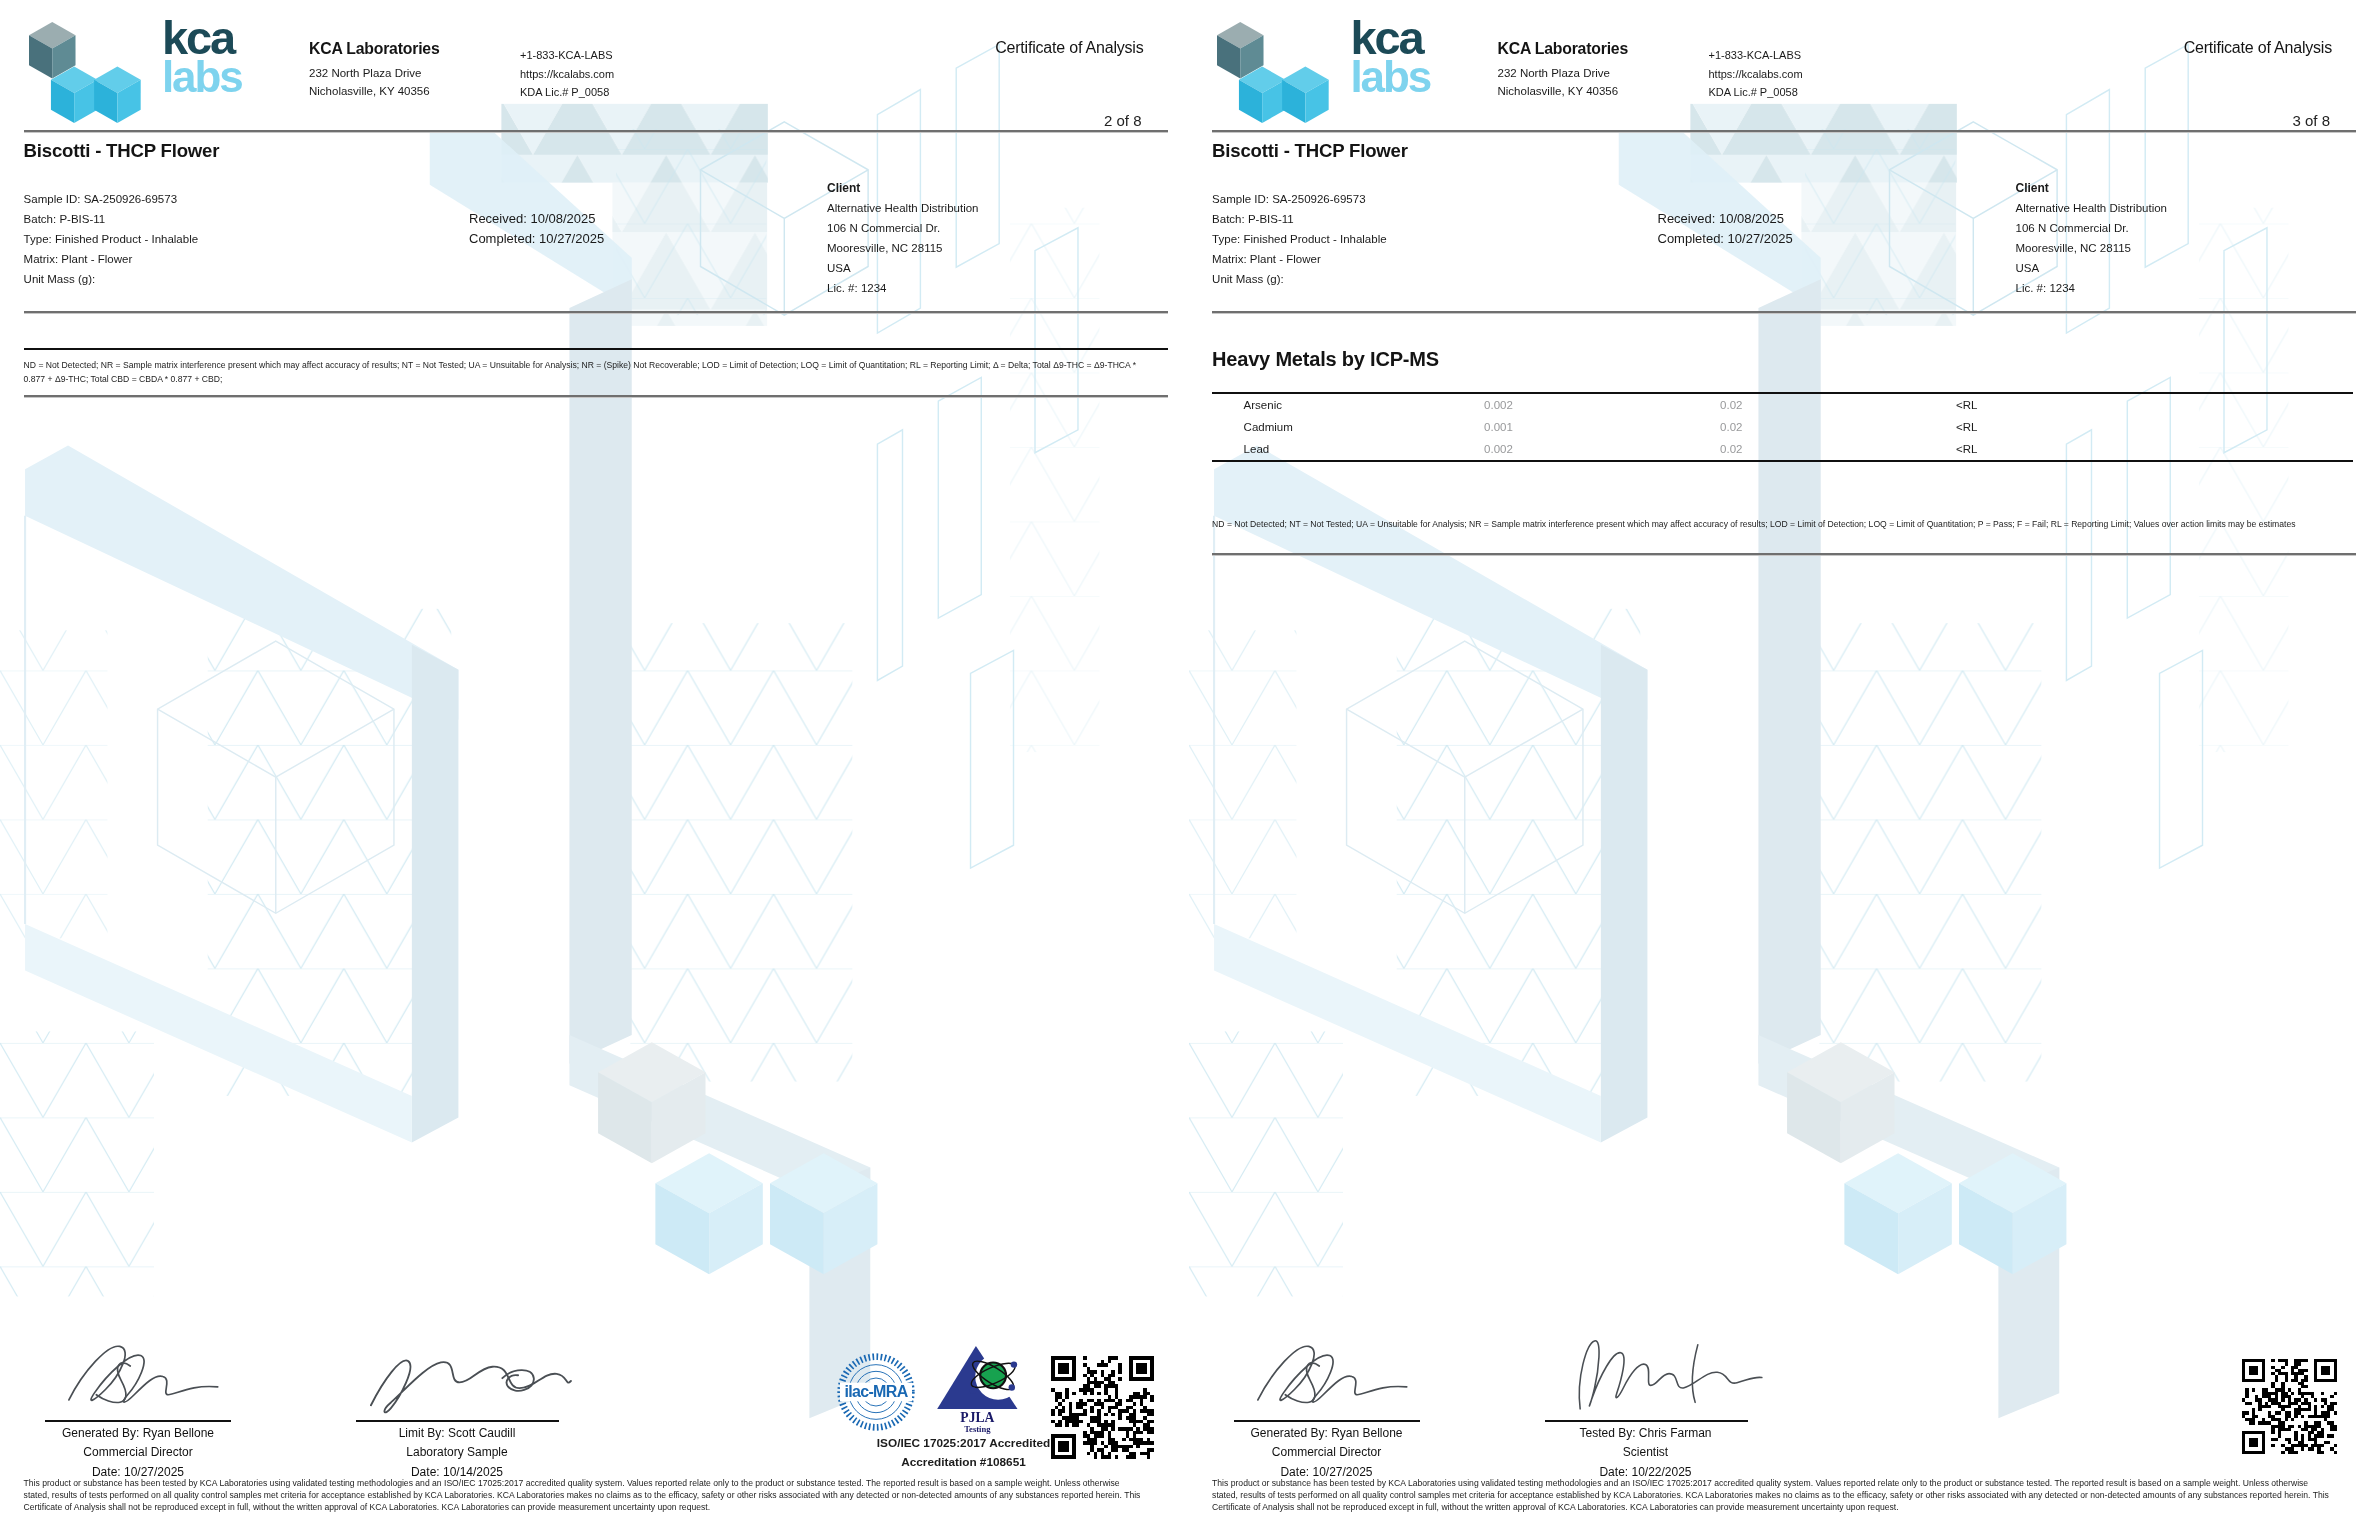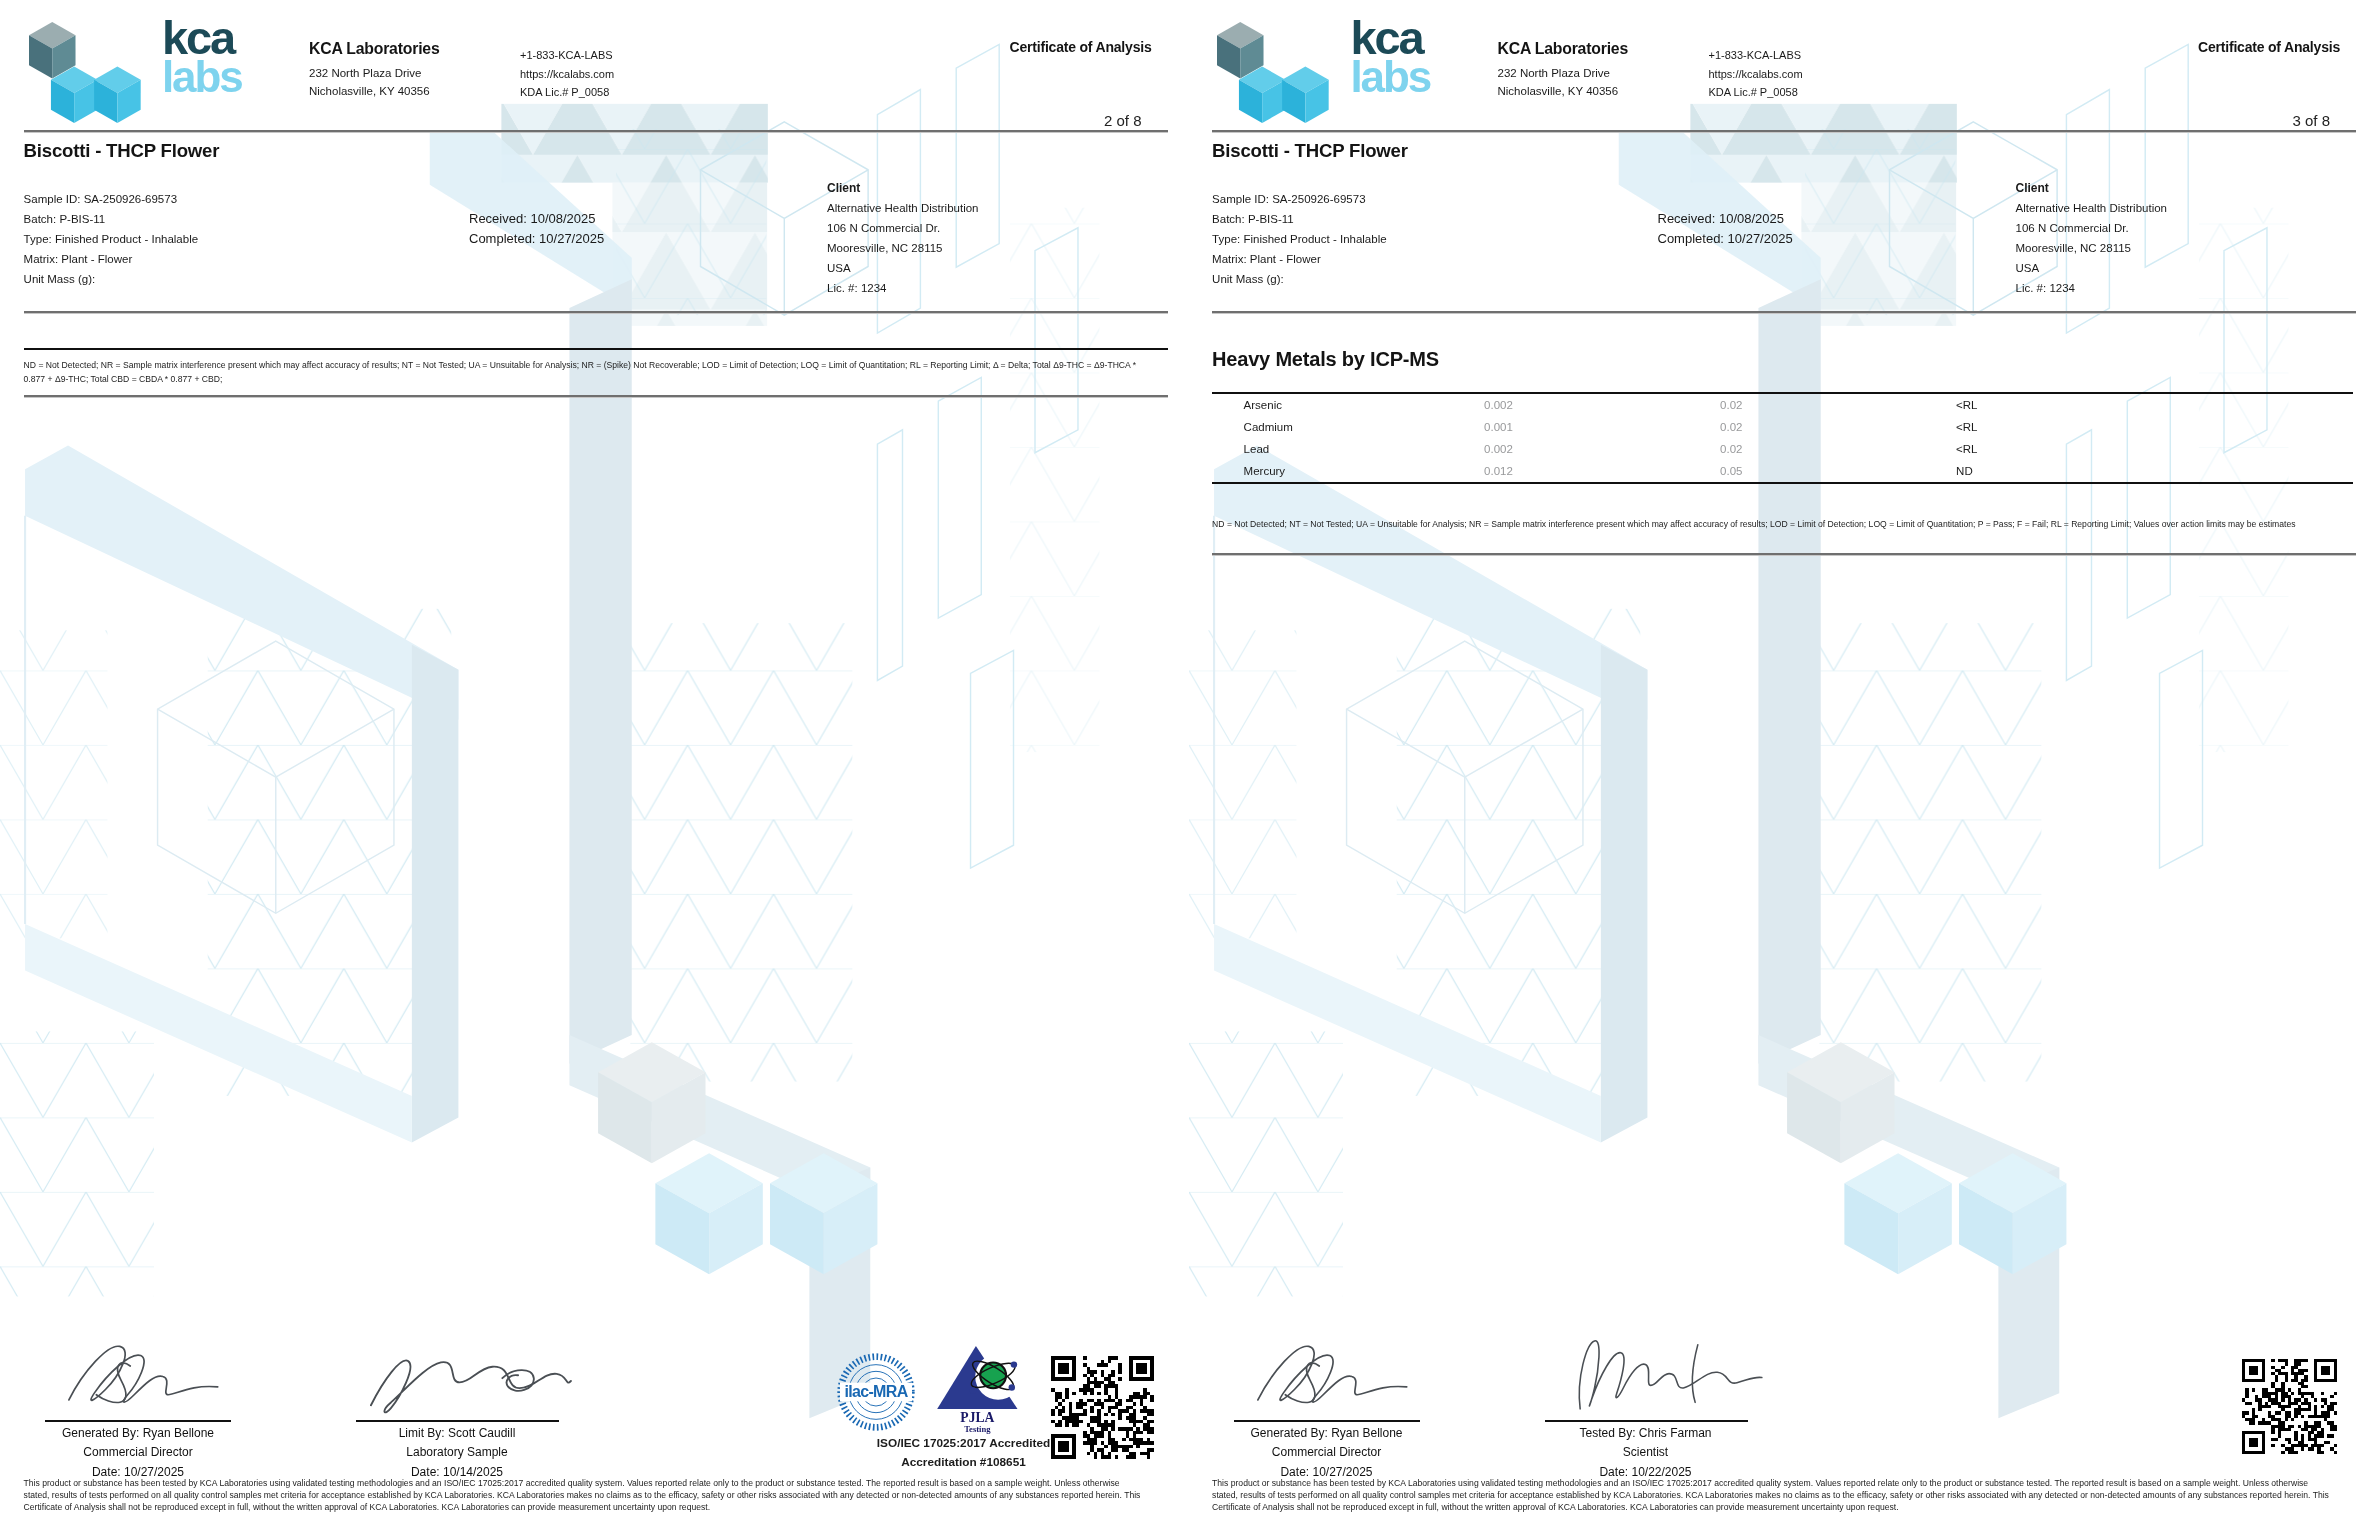--- a/index.html
+++ b/index.html
@@ -11,21 +11,21 @@
 
   
   .logo-cubes { left:21.5px; top:14.3px; width:127px; height:113px; }
   .wordmark { left:162px; top:15.8px; line-height:0.95; font-weight:800; letter-spacing:-2.1px; }
   .wordmark .w1 { font-size:47px; color:#1c4a57; }
   .wordmark .w2 { font-size:44px; color:#7ed3ee; margin-top:-4.3px; }
   .labinfo { left:309px; top:40px; }
   .labinfo .nm { font-size:15.8px; font-weight:700; margin-bottom:5.7px; letter-spacing:-0.2px;}
   .labinfo .ln { font-size:11.5px; line-height:18.6px; color:#1a1a1a; }
   .contact { left:520px; top:46px; font-size:11px; line-height:18.6px; color:#1a1a1a; }
-  .certtitle { right:37px; top:39px; font-size:14px; font-weight:700; letter-spacing:-0.2px; }
+  .certtitle { right:45px; top:39px; font-size:16px; font-weight:400; letter-spacing:-0.2px; }
   .pagenum { right:47px; top:112px; font-size:15px; color:#222;margin-left:12px; }
   .hr-gray { left:23.6px; width:1144px; height:2.9px; background:#6f6f6f; border-bottom:1.4px solid #c6c6c6; }
   .hr-black { left:23.6px; width:1144px; height:2.1px; background:#101010; }
   .hdr-rule { top:130px; }
 
   .prodtitle { left:23.6px; top:140px; font-size:18.6px; font-weight:800; letter-spacing:-0.2px; }
 
   .sampleinfo { left:23.6px; top:189px; font-size:11.5px; line-height:20px; color:#1a1a1a; }
   .recvinfo { left:469px; top:209px; font-size:13px; line-height:20px; color:#1a1a1a; }
   .clientinfo { left:827px; top:178px; font-size:11.5px; line-height:20px; color:#1a1a1a; }
@@ -337,26 +337,20 @@
       <div class="gray">0.001</div>
       <div class="gray">0.02</div>
       <div class="cell-dark">&lt;RL</div>
     </div>
     <div class="hm-row">
       <div class="cell-dark">Lead</div>
       <div class="gray">0.002</div>
       <div class="gray">0.02</div>
       <div class="cell-dark">&lt;RL</div>
     </div>
-    <div class="hm-row">
-      <div class="cell-dark">Mercury</div>
-      <div class="gray">0.012</div>
-      <div class="gray">0.05</div>
-      <div class="cell-dark">ND</div>
-    </div>
     <div class="hm-rule"></div>
   </div>
   <div class="abs hm-legend">ND = Not Detected; NT = Not Tested; UA = Unsuitable for Analysis; NR = Sample matrix interference present which may affect accuracy of results; LOD = Limit of Detection; LOQ = Limit of Quantitation; P = Pass; F = Fail; RL = Reporting Limit; Values over action limits may be estimates</div>
   <div class="abs hr-gray rule-hm"></div>
 
   <svg class="abs sigimg1" viewBox="0 0 238 122" width="170" height="87">
       <use href="#sig-ryan"></use>
     </svg>
   <svg class="abs sigimg2c" viewBox="0 0 312 128" width="223" height="92">
       <use href="#sig-chris"></use>

